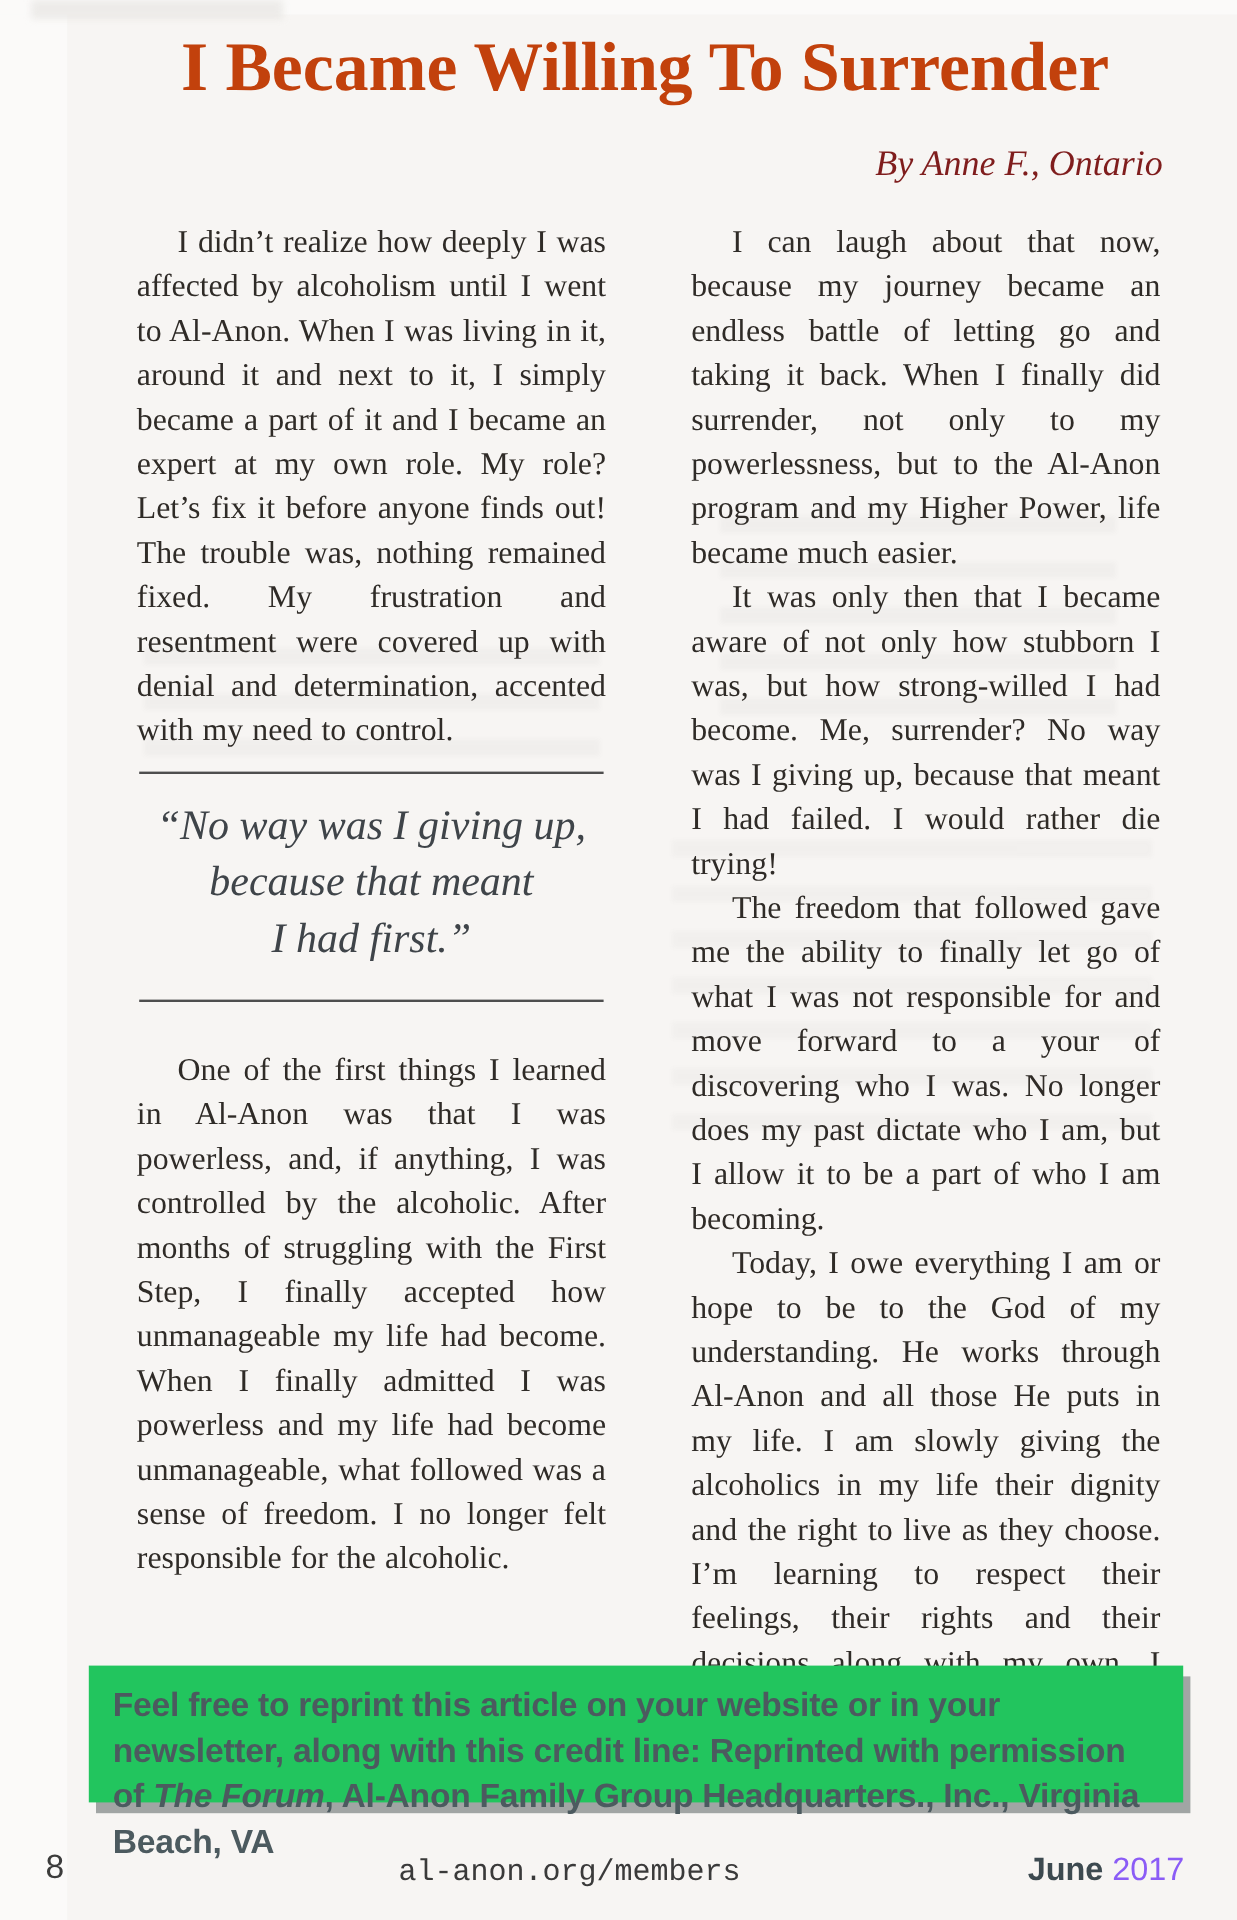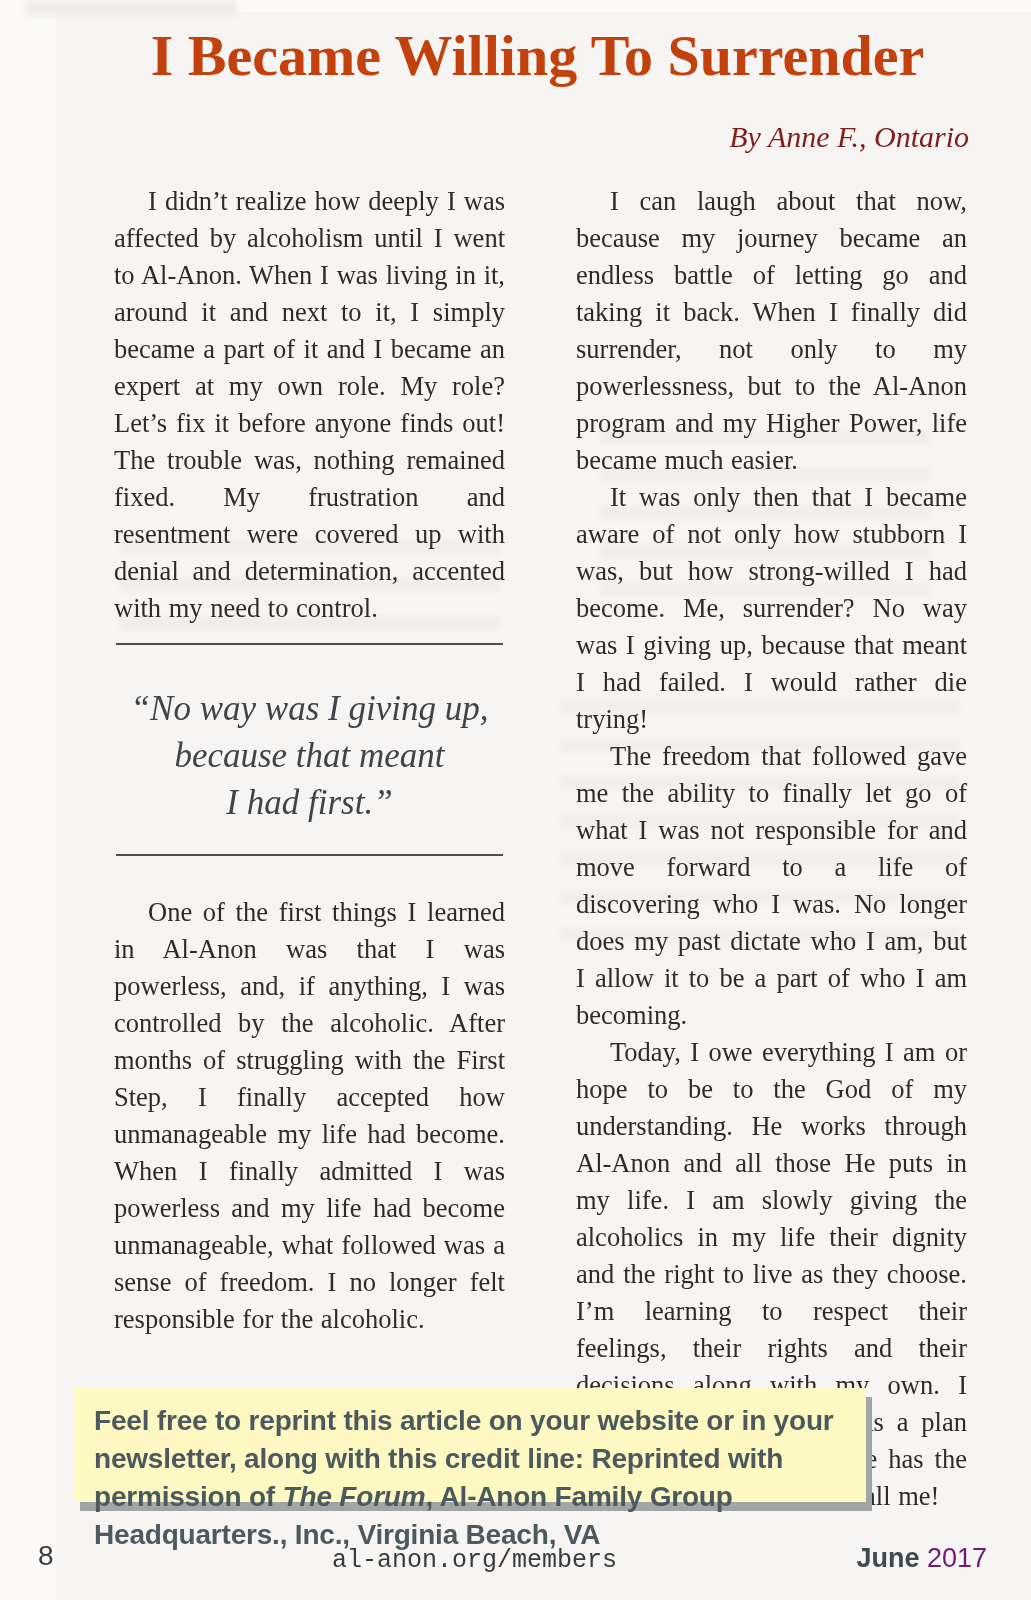--- a/index.html
+++ b/index.html
@@ -55,29 +55,29 @@
     margin: 0;
     font-size: 26.5px; line-height: 37px;
     text-align: justify; text-indent: 34px;
     color: #2f2b27;
     word-spacing: 1px;
   }
   .pullquote {
     margin: 16px 2px 38px 2px;
     border-top: 2px solid #4e4e4e;
     border-bottom: 2px solid #4e4e4e;
-    padding: 40px 0 28px 0;
+    padding: 19px 0 28px 0;
     text-align: center; font-style: italic;
     font-size: 35px; line-height: 47px;
     color: #3f4449;
   }
   .reprint-box {
-    position: absolute; top: 1388px; left: 74px; width: 792px; height: 114px;
+    position: absolute; top: 1388px; left: 74px; width: 912px; height: 114px;
     box-sizing: border-box;
-    background: #fef9c3;
+    background: #22c55e;
     box-shadow: 6px 9px 0 0 #a1a5a4;
     padding: 14px 24px 0 20px;
     font-family: "Liberation Sans", sans-serif;
     font-weight: bold;
     font-size: 28px; line-height: 38px;
     letter-spacing: -0.2px;
     color: #4c5a5f;
     z-index: 3;
   }
   .reprint-box .forum { font-style: italic; font-weight: bold; }
@@ -90,21 +90,21 @@
     position: absolute; left: 332px; top: 1546px;
     font-family: Liberation Mono, monospace;
     font-size: 25px; color: #3a3a3a; z-index: 3;
   }
   .footer-date {
     position: absolute; right: 44px; top: 1543px;
     font-family: "Liberation Sans", sans-serif;
     font-size: 27px; color: #4a5257; z-index: 3;
   }
   .footer-date .month { font-weight: bold; color: #3d4a50; }
-  .footer-date .year { font-weight: normal; color: #701a75; text-align: center; }
+  .footer-date .year { font-weight: normal; color: #8b5cf6; text-align: center; }
 </style>
 </head>
 <body>
 
 <div class="page">
 
   <div class="smudge"></div>
   <div class="ghost g1"></div>
   <div class="ghost g2"></div>
   <div class="ghost g3"></div>
@@ -119,21 +119,21 @@
       <div class="pullquote">
         <div>“No way was I giving up,</div>
         <div>because that meant</div>
         <div>I had first.”</div>
       </div>
       <p class="body-p">One of the first things I learned in Al-Anon was that I was powerless, and, if anything, I was controlled by the alcoholic. After months of struggling with the First Step, I finally accepted how unmanageable my life had become. When I finally admitted I was powerless and my life had become unmanageable, what followed was a sense of freedom. I no longer felt responsible for the alcoholic.</p>
     </div>
     <div class="col">
       <p class="body-p">I can laugh about that now, because my journey became an endless battle of letting go and taking it back. When I finally did surrender, not only to my powerlessness, but to the Al-Anon program and my Higher Power, life became much easier.</p>
       <p class="body-p">It was only then that I became aware of not only how stubborn I was, but how strong-willed I had become. Me, surrender? No way was I giving up, because that meant I had failed. I would rather die trying!</p>
-      <p class="body-p">The freedom that followed gave me the ability to finally let go of what I was not responsible for and move forward to a life of discovering who I was. No longer does my past dictate who I am, but I allow it to be a part of who I am becoming.</p>
+      <p class="body-p">The freedom that followed gave me the ability to finally let go of what I was not responsible for and move forward to a your of discovering who I was. No longer does my past dictate who I am, but I allow it to be a part of who I am becoming.</p>
       <p class="body-p">Today, I owe everything I am or hope to be to the God of my understanding. He works through Al-Anon and all those He puts in my life. I am slowly giving the alcoholics in my life their dignity and the right to live as they choose. I’m learning to respect their feelings, their rights and their decisions along with my own. I believe today that God has a plan for each of us, and no one has the right to interfere—least of all me!</p>
     </div>
   </div>
 
   <div class="reprint-box"><span>Feel free to reprint this article on your website or in your newsletter, along with this credit line: Reprinted with permission of </span><span class="forum">The Forum</span><span>, Al-Anon Family Group Headquarters., Inc., Virginia Beach, VA</span></div>
 
   <div class="footer-page-number">8</div>
   <div class="footer-site">al-anon.org/members</div>
   <div class="footer-date"><span class="month">June</span> <span class="year">2017</span></div>
 

